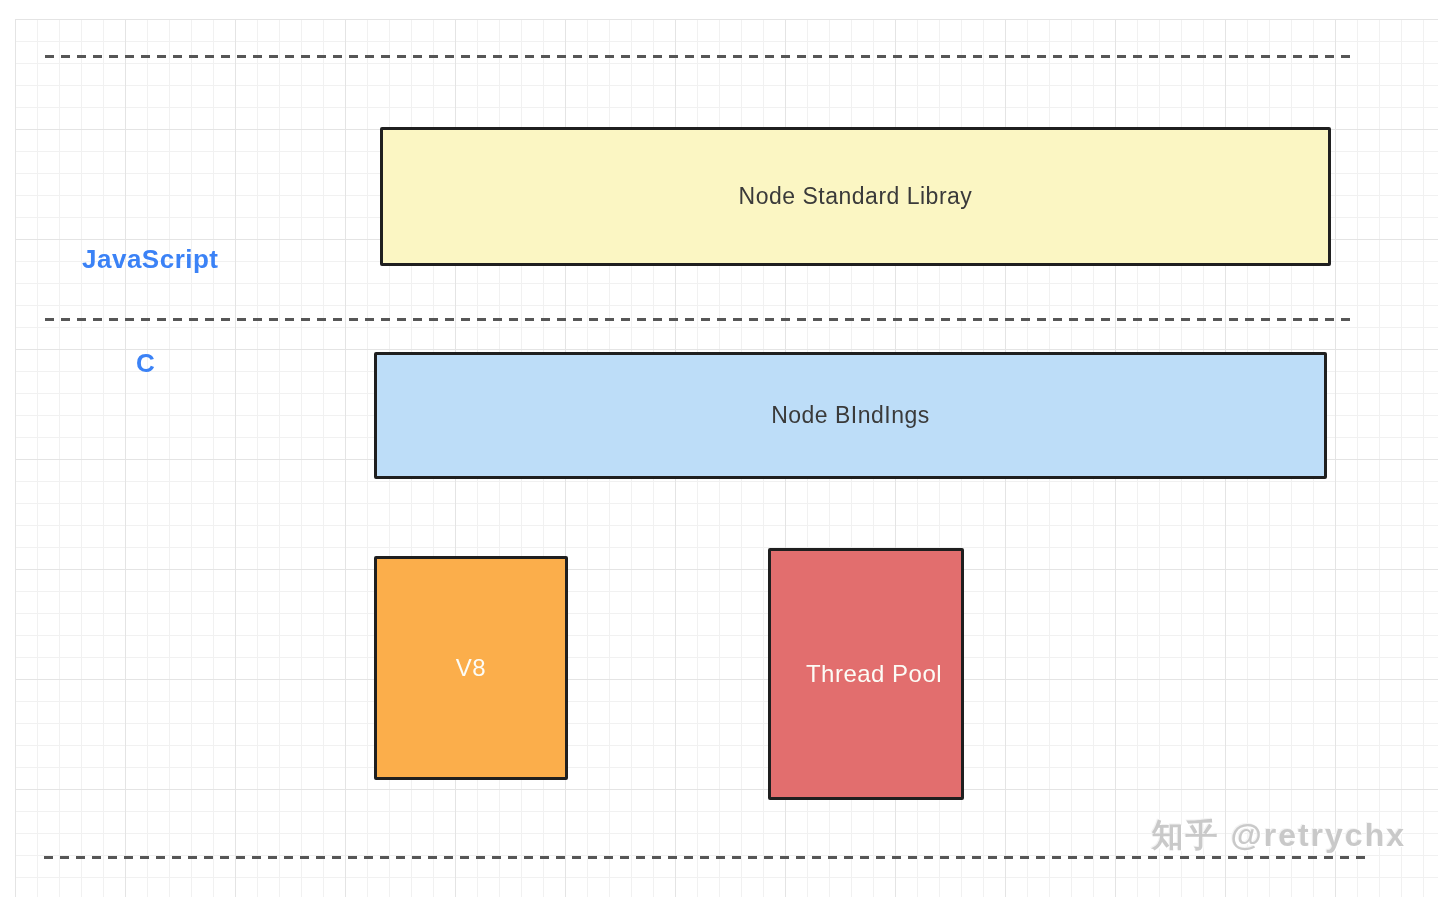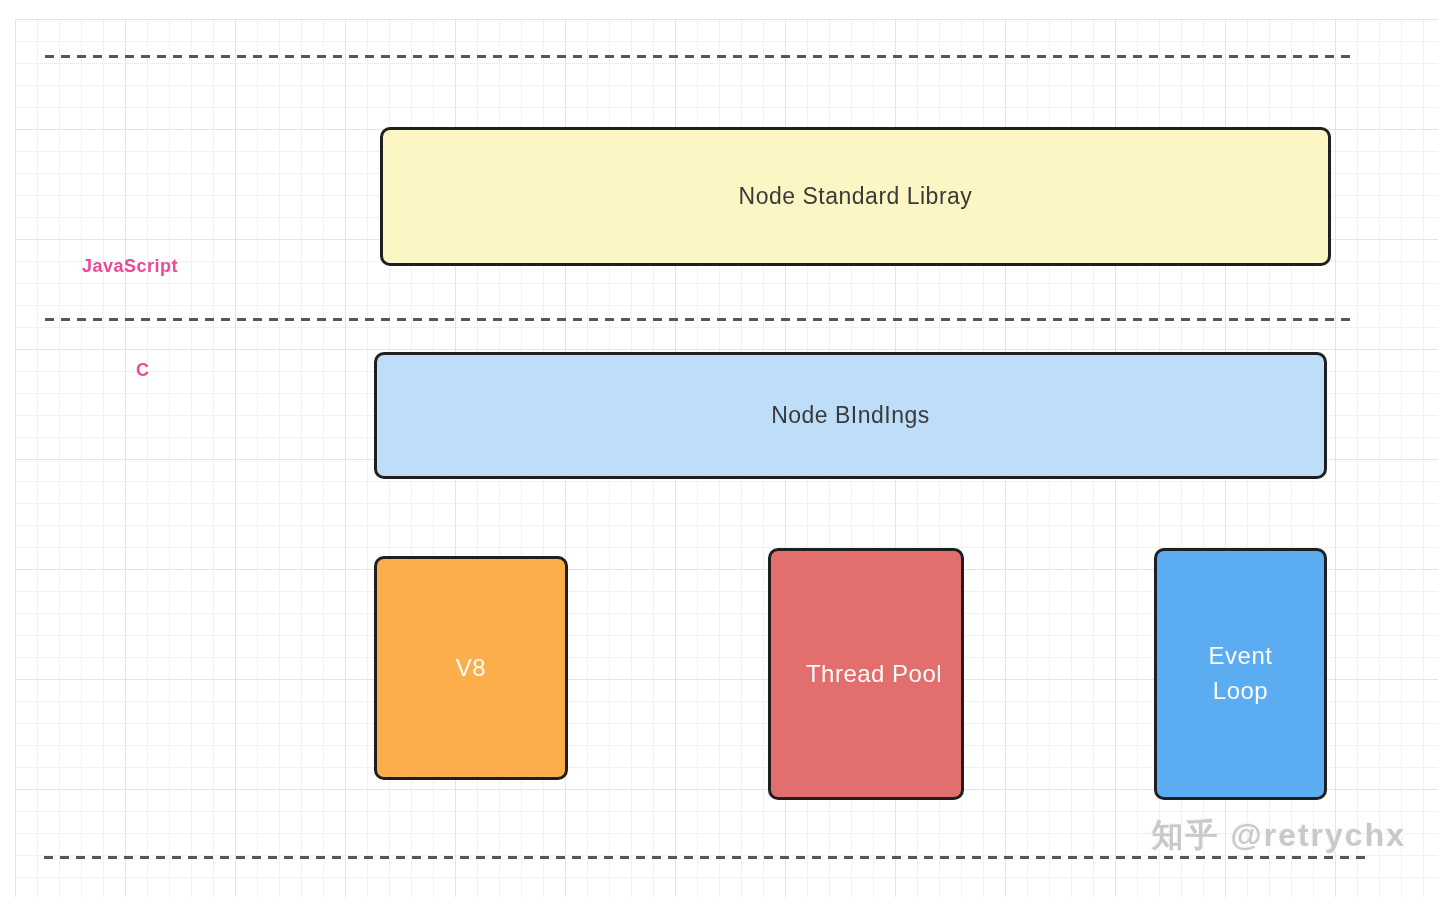--- a/index.html
+++ b/index.html
@@ -20,27 +20,27 @@
   
   .dash{
     position:absolute;height:3px;
     background:repeating-linear-gradient(90deg,#565656 0 9px,transparent 9px 16px);
   }
   .dash-top{left:45px;top:55px;width:1305px;}
   .dash-mid{left:45px;top:318px;width:1305px;}
   .dash-bottom{left:44px;top:856px;width:1322px;}
 
   
-  .layer-label{position:absolute;font-weight:bold;color:#ec4899;font-size:18px;letter-spacing:.5px;margin-top:12px;}
+  .layer-label{position:absolute;font-weight:bold;color:#3b82f6;font-size:26px;letter-spacing:.5px;}
   .label-js{left:82px;top:244px;}
   .label-c{left:136px;top:348px;}
 
   
   .box{
-    position:absolute;box-sizing:border-box;border:3px solid #1f1f1f;border-radius:10px;
+    position:absolute;box-sizing:border-box;border:3px solid #1f1f1f;border-radius:2px;
     display:flex;align-items:center;justify-content:center;text-align:center;
   }
   .box-wide{color:#3a3a3a;font-size:23px;letter-spacing:.5px;}
   .box-std{left:380px;top:127px;width:951px;height:139px;}
   .box-bind{left:374px;top:352px;width:953px;height:127px;justify-content:center;}
   .box-small{color:#fcfcf6;font-size:24px;letter-spacing:.5px;}
   .box-v8{left:374px;top:556px;width:194px;height:224px;}
   .box-thread{left:768px;top:548px;width:196px;height:252px;padding-left:16px;}
   .box-event{left:1154px;top:548px;width:173px;height:252px;}
   .box-event .box-label{max-width:100px;line-height:1.45;}
@@ -75,18 +75,15 @@
   </div>
 
   <div class="box box-small box-v8" style="background: rgb(251, 174, 75);">
     <span class="box-label">V8</span>
   </div>
 
   <div class="box box-small box-thread" style="background: rgb(226, 110, 110);">
     <span class="box-label">Thread Pool</span>
   </div>
 
-  <div class="box box-small box-event" style="background: rgb(92, 172, 242);">
-    <span class="box-label">Event Loop</span>
-  </div>
 
   <div class="watermark">知乎 @retrychx</div>
 </div>
 
 </body></html>

